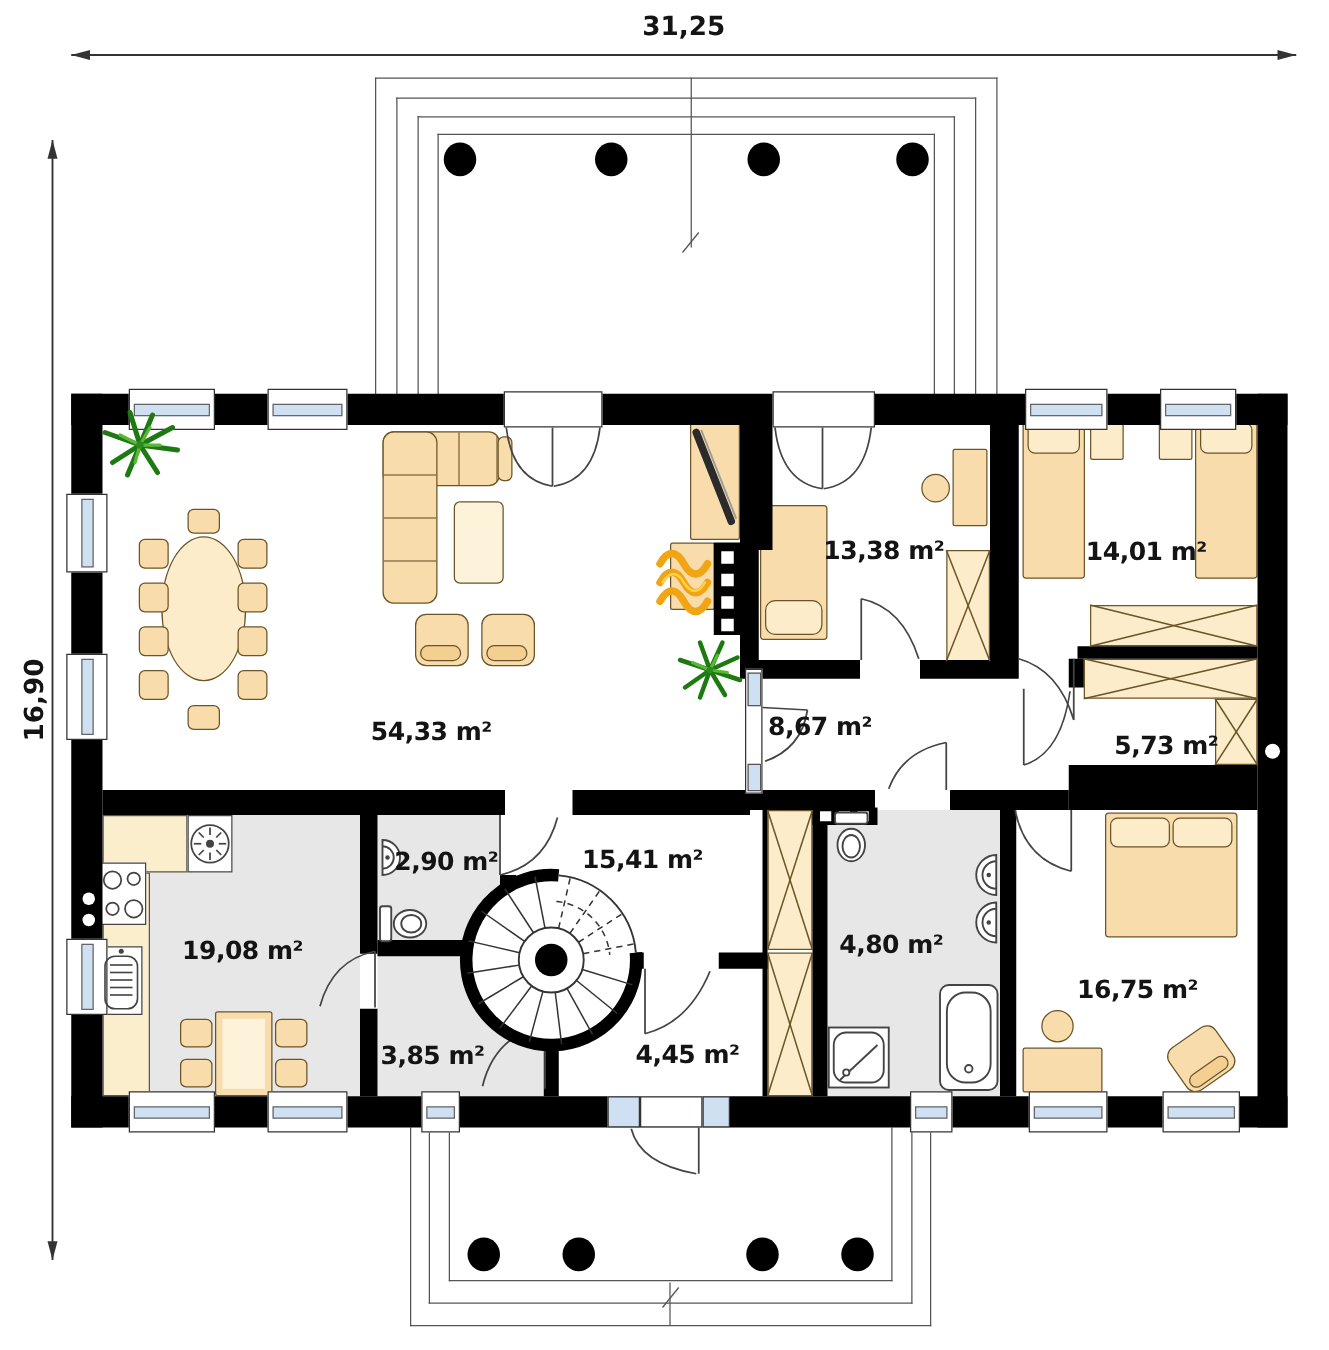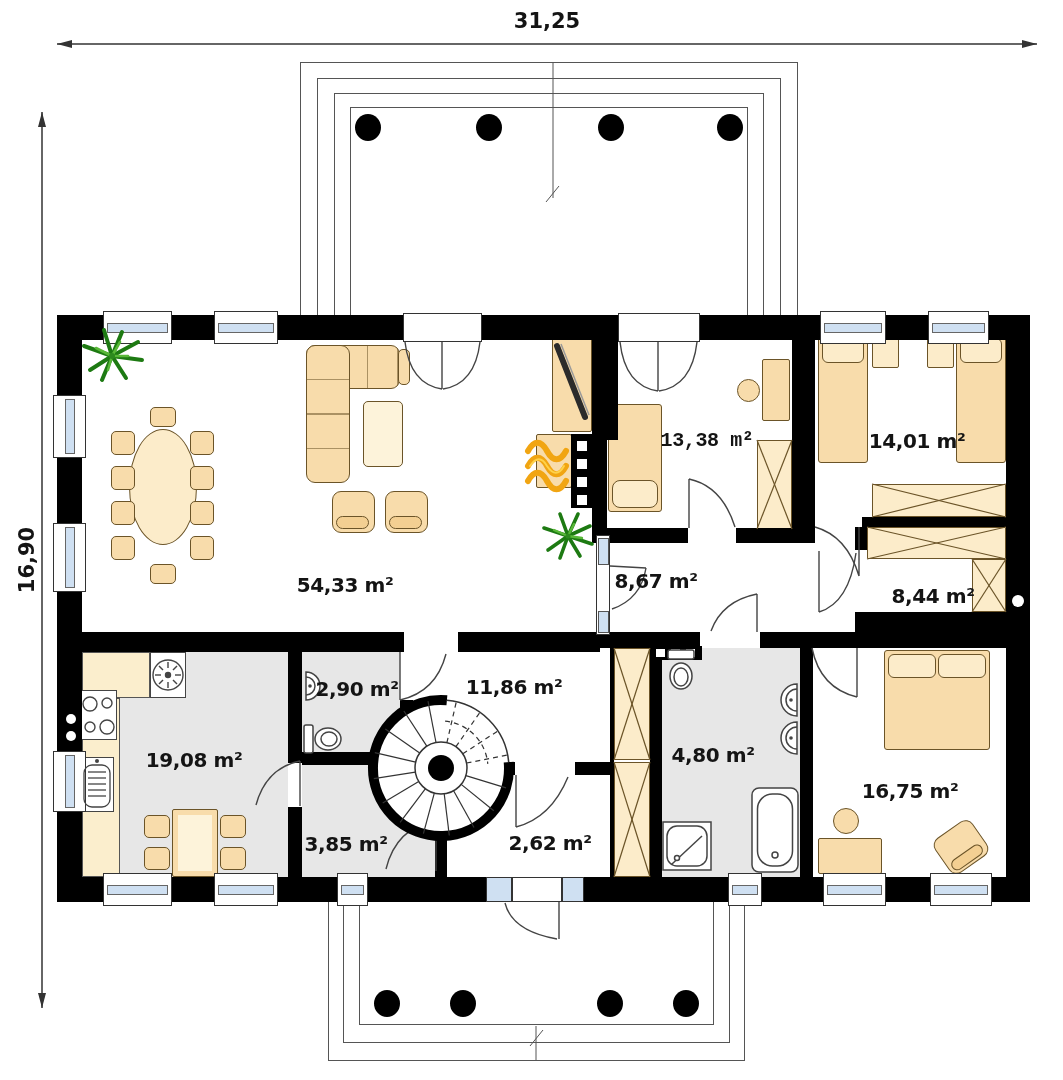--- a/index.html
+++ b/index.html
@@ -427,25 +427,25 @@
     </g>
 
     <g fill="#fff">
       <circle cx="71" cy="719" r="5"></circle>
       <circle cx="71" cy="736" r="5"></circle>
       <circle cx="1018" cy="601" r="6"></circle>
     </g>
   </svg>
 
   <div class="rlabel" style="left:345px;top:585px;">54,33 m²</div>
-  <div class="rlabel" style="left:707px;top:440px;font-family:Liberation Mono, monospace;">13,38 m²</div>
+  <div class="rlabel" style="left:707px;top:440px;">13,38 m²</div>
   <div class="rlabel" style="left:917px;top:441px;text-align:center;">14,01 m²</div>
   <div class="rlabel" style="left:656px;top:581px;">8,67 m²</div>
-  <div class="rlabel" style="left:933px;top:596px;">8,44 m²</div>
+  <div class="rlabel" style="left:933px;top:596px;">5,73 m²</div>
   <div class="rlabel" style="left:194px;top:760px;">19,08 m²</div>
   <div class="rlabel" style="left:357px;top:689px;">2,90 m²</div>
-  <div class="rlabel" style="left:514px;top:687px;">11,86 m²</div>
+  <div class="rlabel" style="left:514px;top:687px;">15,41 m²</div>
   <div class="rlabel" style="left:346px;top:844px;">3,85 m²</div>
-  <div class="rlabel" style="left:550px;top:843px;">2,62 m²</div>
+  <div class="rlabel" style="left:550px;top:843px;">4,45 m²</div>
   <div class="rlabel" style="left:713px;top:755px;">4,80 m²</div>
   <div class="rlabel" style="left:910px;top:791px;">16,75 m²</div>
 
 </div>
 
 </body></html>

